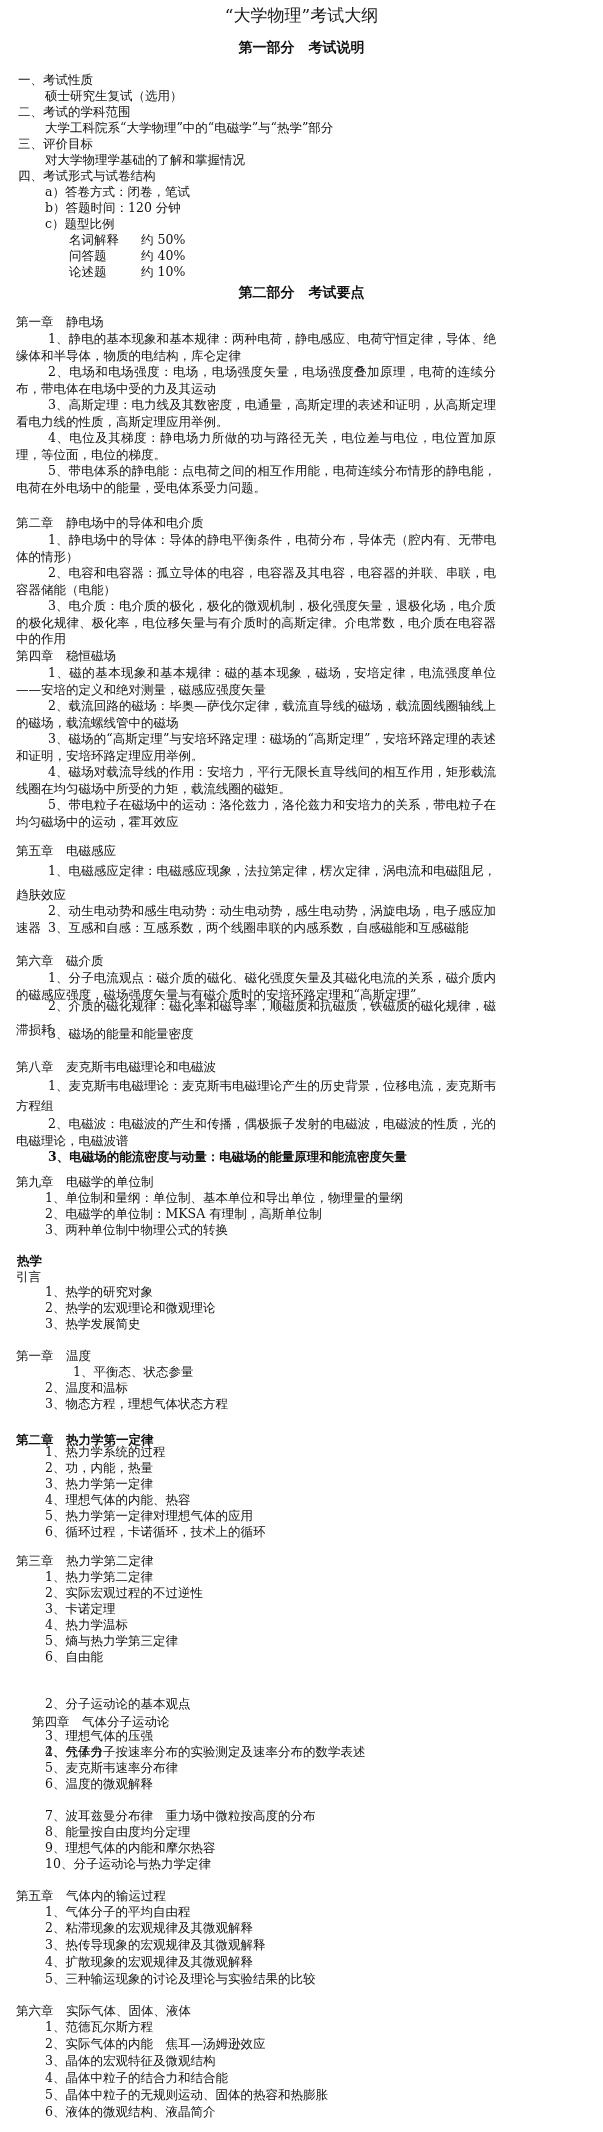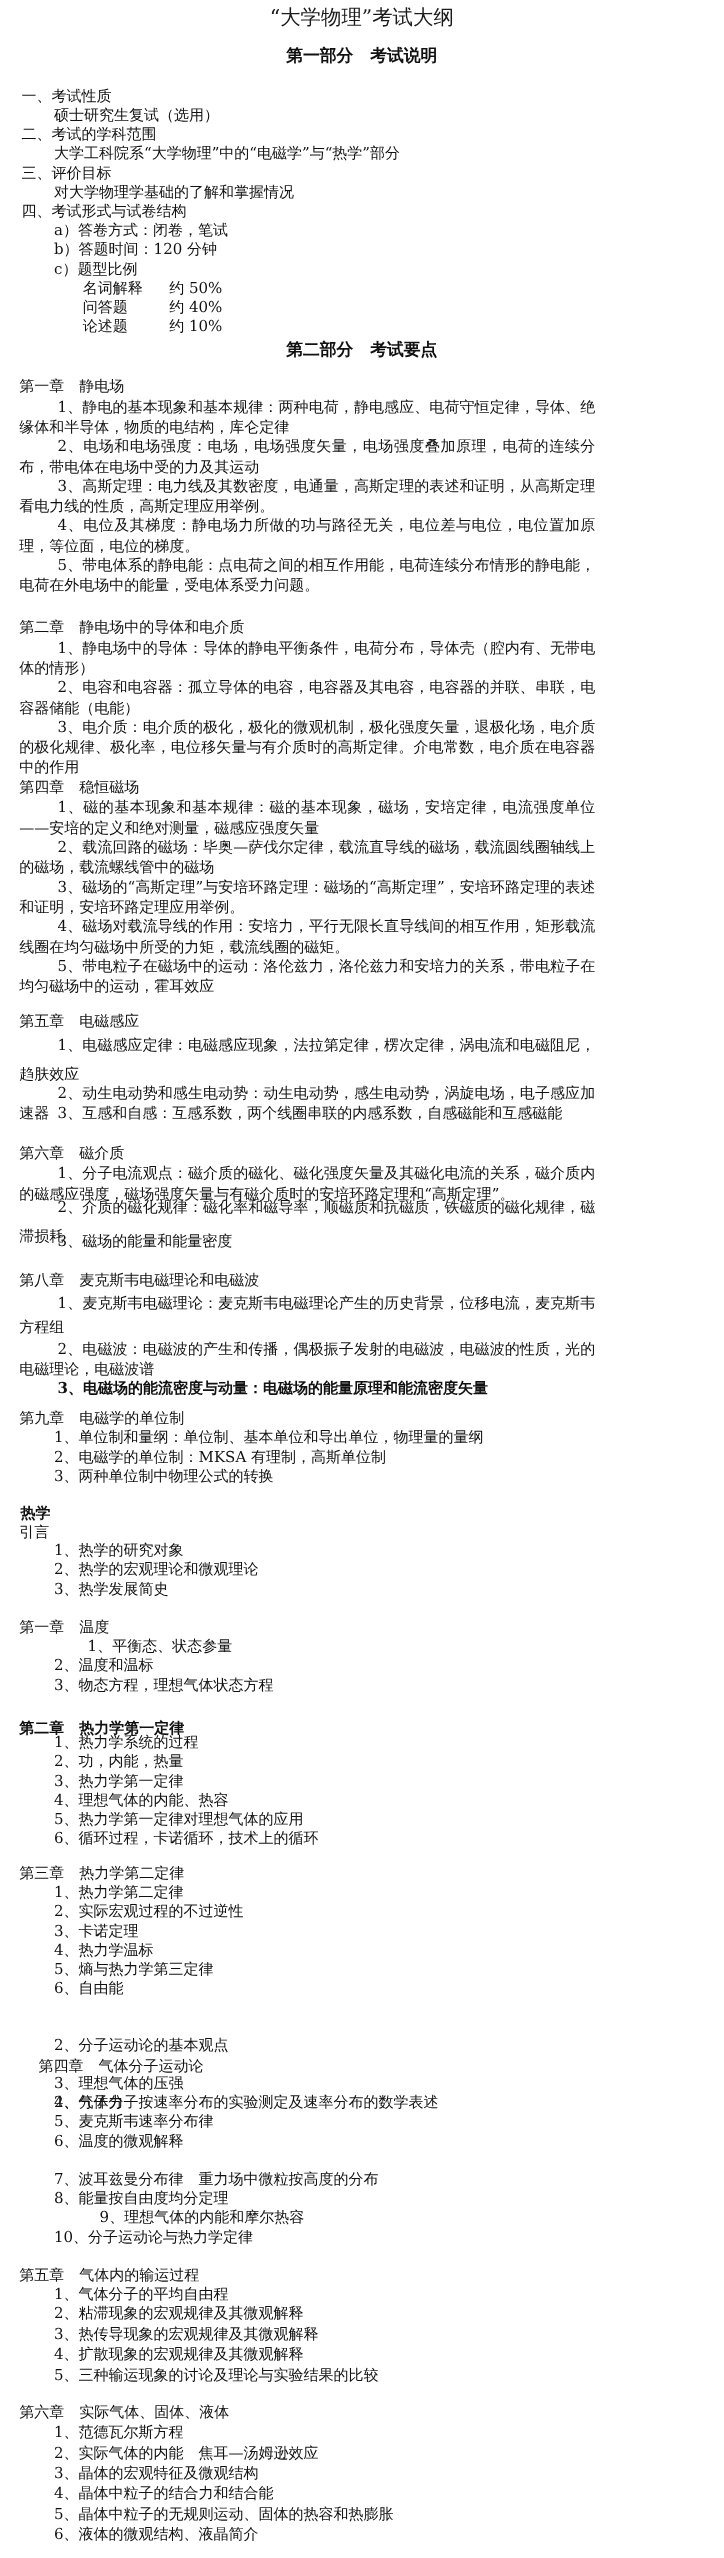--- a/index.html
+++ b/index.html
@@ -120,31 +120,31 @@
 
   <div class="line" style="left:32px; top:1680px;margin-top:34px;">第四章　气体分子运动论</div>
   <div class="line" style="left:45px; top:1696px;">2、分子运动论的基本观点</div>
   <div class="line" style="left:45px; top:1712px;margin-top:32px;">2、分子力</div>
   <div class="line" style="left:45px; top:1728px;">3、理想气体的压强</div>
   <div class="line" style="left:45px; top:1744px;">4、气体分子按速率分布的实验测定及速率分布的数学表述</div>
   <div class="line" style="left:45px; top:1760px;">5、麦克斯韦速率分布律</div>
   <div class="line" style="left:45px; top:1776px;">6、温度的微观解释</div>
   <div class="line" style="left:45px; top:1808px;">7、波耳兹曼分布律　重力场中微粒按高度的分布</div>
   <div class="line" style="left:45px; top:1824px;">8、能量按自由度均分定理</div>
-  <div class="line" style="left:45px; top:1840px;margin-left:38px;">9、理想气体的内能和摩尔热容</div>
+  <div class="line" style="left:45px; top:1840px;">9、理想气体的内能和摩尔热容</div>
   <div class="line" style="left:45px; top:1856px;">10、分子运动论与热力学定律</div>
 
   <div class="line" style="left:16px; top:1888px;">第五章　气体内的输运过程</div>
   <div class="line" style="left:45px; top:1904px;">1、气体分子的平均自由程</div>
   <div class="line" style="left:45px; top:1920px;">2、粘滞现象的宏观规律及其微观解释</div>
   <div class="line" style="left:45px; top:1937px;">3、热传导现象的宏观规律及其微观解释</div>
   <div class="line" style="left:45px; top:1954px;">4、扩散现象的宏观规律及其微观解释</div>
   <div class="line" style="left:45px; top:1971px;">5、三种输运现象的讨论及理论与实验结果的比较</div>
 
-  <div class="line" style="left:16px; top:2003px;font-family:Liberation Mono, monospace;">第六章　实际气体、固体、液体</div>
+  <div class="line" style="left:16px; top:2003px;">第六章　实际气体、固体、液体</div>
   <div class="line" style="left:45px; top:2019px;">1、范德瓦尔斯方程</div>
   <div class="line" style="left:45px; top:2036px;">2、实际气体的内能　焦耳—汤姆逊效应</div>
   <div class="line" style="left:45px; top:2053px;">3、晶体的宏观特征及微观结构</div>
   <div class="line" style="left:45px; top:2070px;">4、晶体中粒子的结合力和结合能</div>
   <div class="line" style="left:45px; top:2087px;">5、晶体中粒子的无规则运动、固体的热容和热膨胀</div>
   <div class="line" style="left:45px; top:2104px;">6、液体的微观结构、液晶简介</div>
 
 </div>
 
 </body></html>

